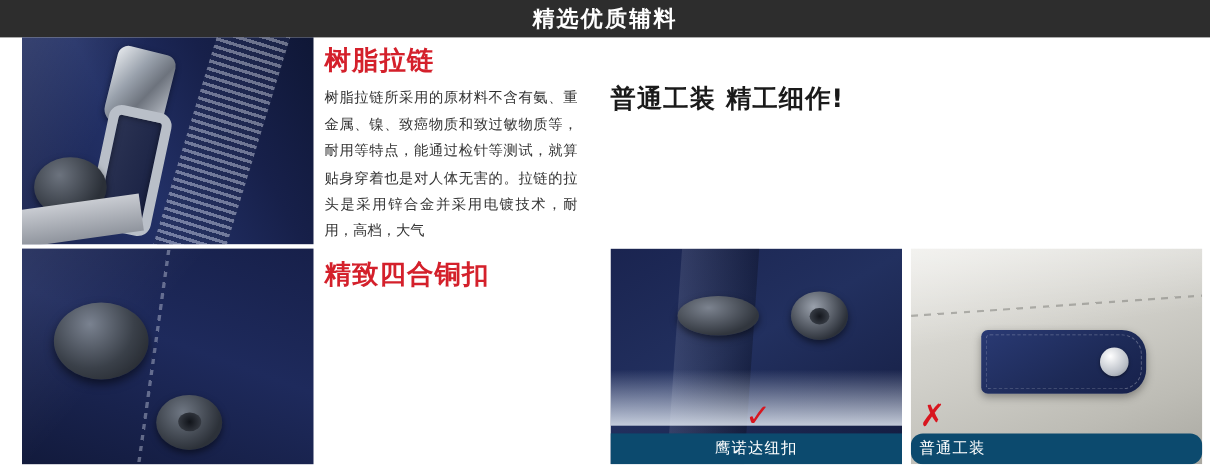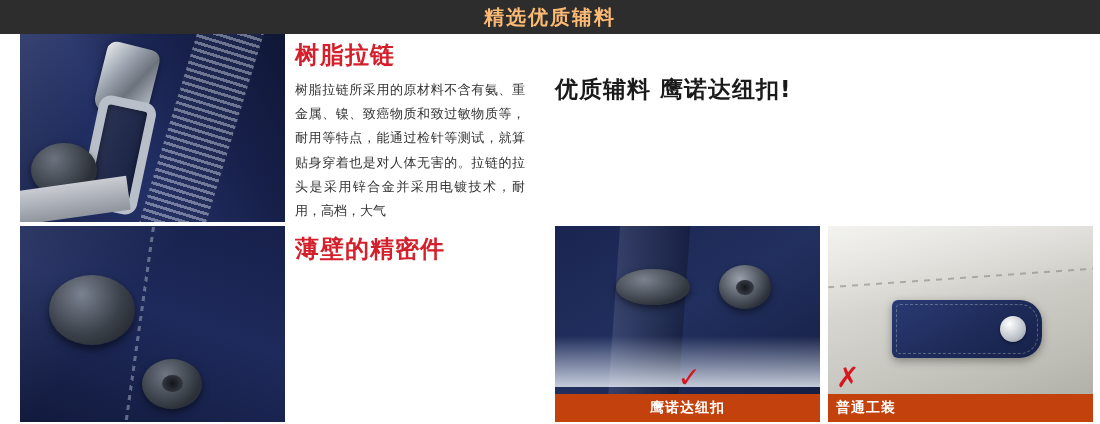--- a/index.html
+++ b/index.html
@@ -24,21 +24,21 @@
     left: 0;
     top: 0;
     width: 1100px;
     height: 34px;
     background: #2d2d2d;
     display: flex;
     align-items: center;
     justify-content: center;
   }
   .banner-title {
-    color: #fdba74;
+    color: #ffffff;
     font-size: 20px;
     font-weight: bold;
     letter-spacing: 2px;
     line-height: 1;
   }
 
   
   .row-top {
     position: absolute;
     left: 0;
@@ -344,33 +344,34 @@
   }
   .cell-mid { left: 555px; }
   .cell-right { left: 828px; }
 
   .label-bar {
     position: absolute;
     left: 0;
     bottom: 0;
     width: 100%;
     height: 28px;
-    background: #c2410c;
+    background: #0c4a6e;
     color: #ffffff;
     font-size: 14px;
-    font-weight: bold;
+    font-weight: normal;
     display: flex;
     align-items: center;
     justify-content: center;
     letter-spacing: 1px;
   }
   .label-bar.left-align {
     justify-content: flex-start;
     padding-left: 8px;
     box-sizing: border-box;
+    border-radius: 11px;
   }
   .mark {
     position: absolute;
     font-weight: bold;
     line-height: 1;
   }
   .mark-check {
     color: #d8161f;
     font-size: 28px;
     left: 50%;
@@ -402,35 +403,35 @@
       <div class="snap-a"></div>
       <div class="strap-a"></div>
     </div>
 
     <div class="col-text t-zipper">
       <h2 class="hd-red">树脂拉链</h2>
       <p class="body-cn">树脂拉链所采用的原材料不含有氨、重金属、镍、致癌物质和致过敏物质等，耐用等特点，能通过检针等测试，就算贴身穿着也是对人体无害的。拉链的拉头是采用锌合金并采用电镀技术，耐用，高档，大气</p>
     </div>
 
     <div class="col-text t-brand">
-      <h2 class="hd-black">优质辅料 鹰诺达纽扣!</h2>
+      <h2 class="hd-black">普通工装 精工细作!</h2>
     </div>
 
   </div>
 
   <div class="row-bottom">
 
     <div class="photo photo-snap">
       <div class="seam-a"></div>
       <div class="snap-big"></div>
       <div class="snap-small"></div>
     </div>
 
     <div class="col-text t-snap">
-      <h2 class="hd-red">薄壁的精密件</h2>
+      <h2 class="hd-red">精致四合铜扣</h2>
     </div>
 
     <div class="photo-cell cell-mid">
       <div class="photo photo-navy2">
         <div class="fold-a"></div>
         <div class="snap-ov"></div>
         <div class="snap-rd"></div>
         <div class="haze"></div>
       </div>
       <div class="mark mark-check">✓</div>

